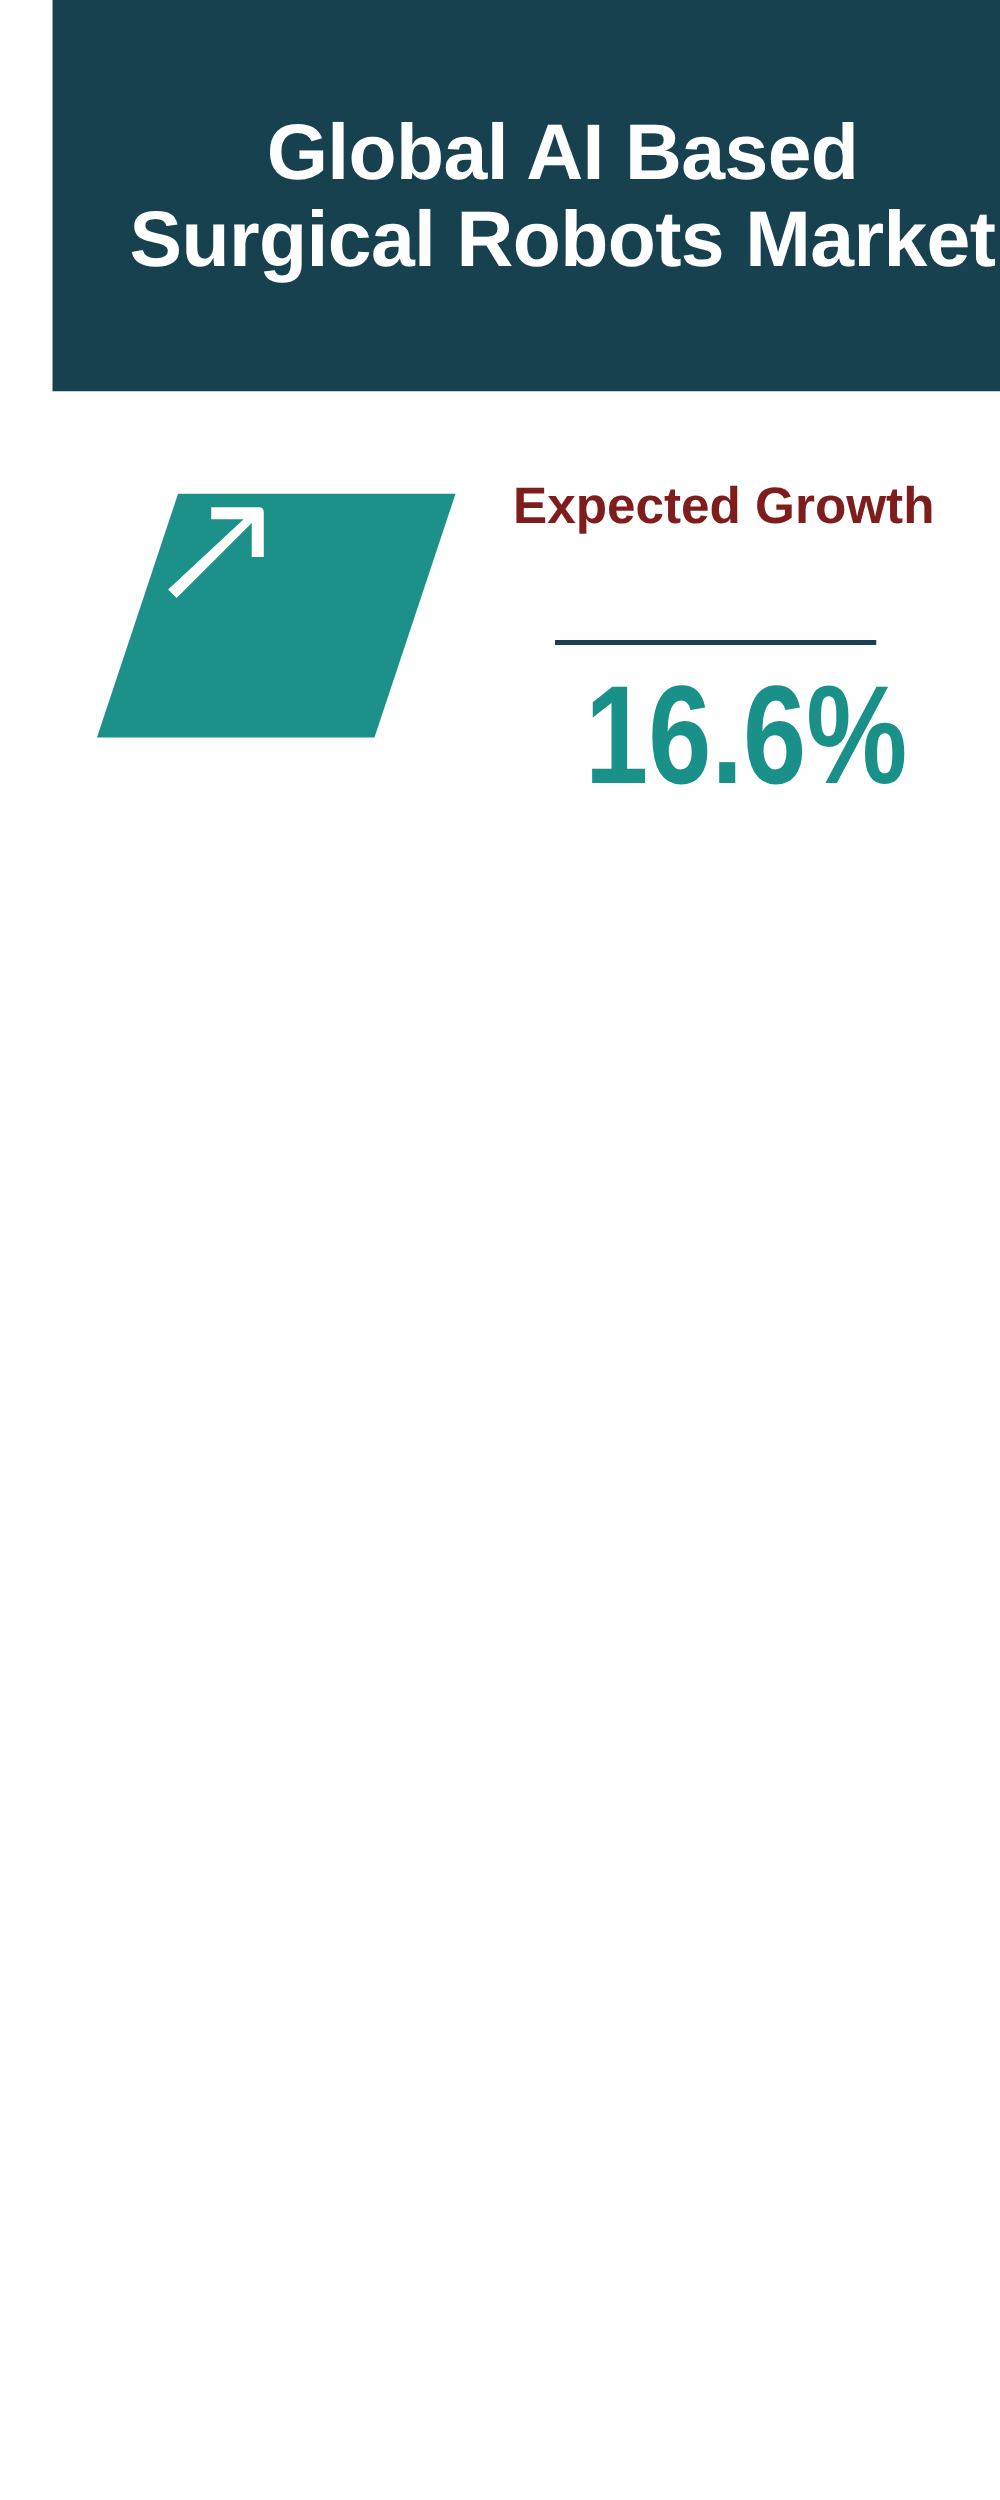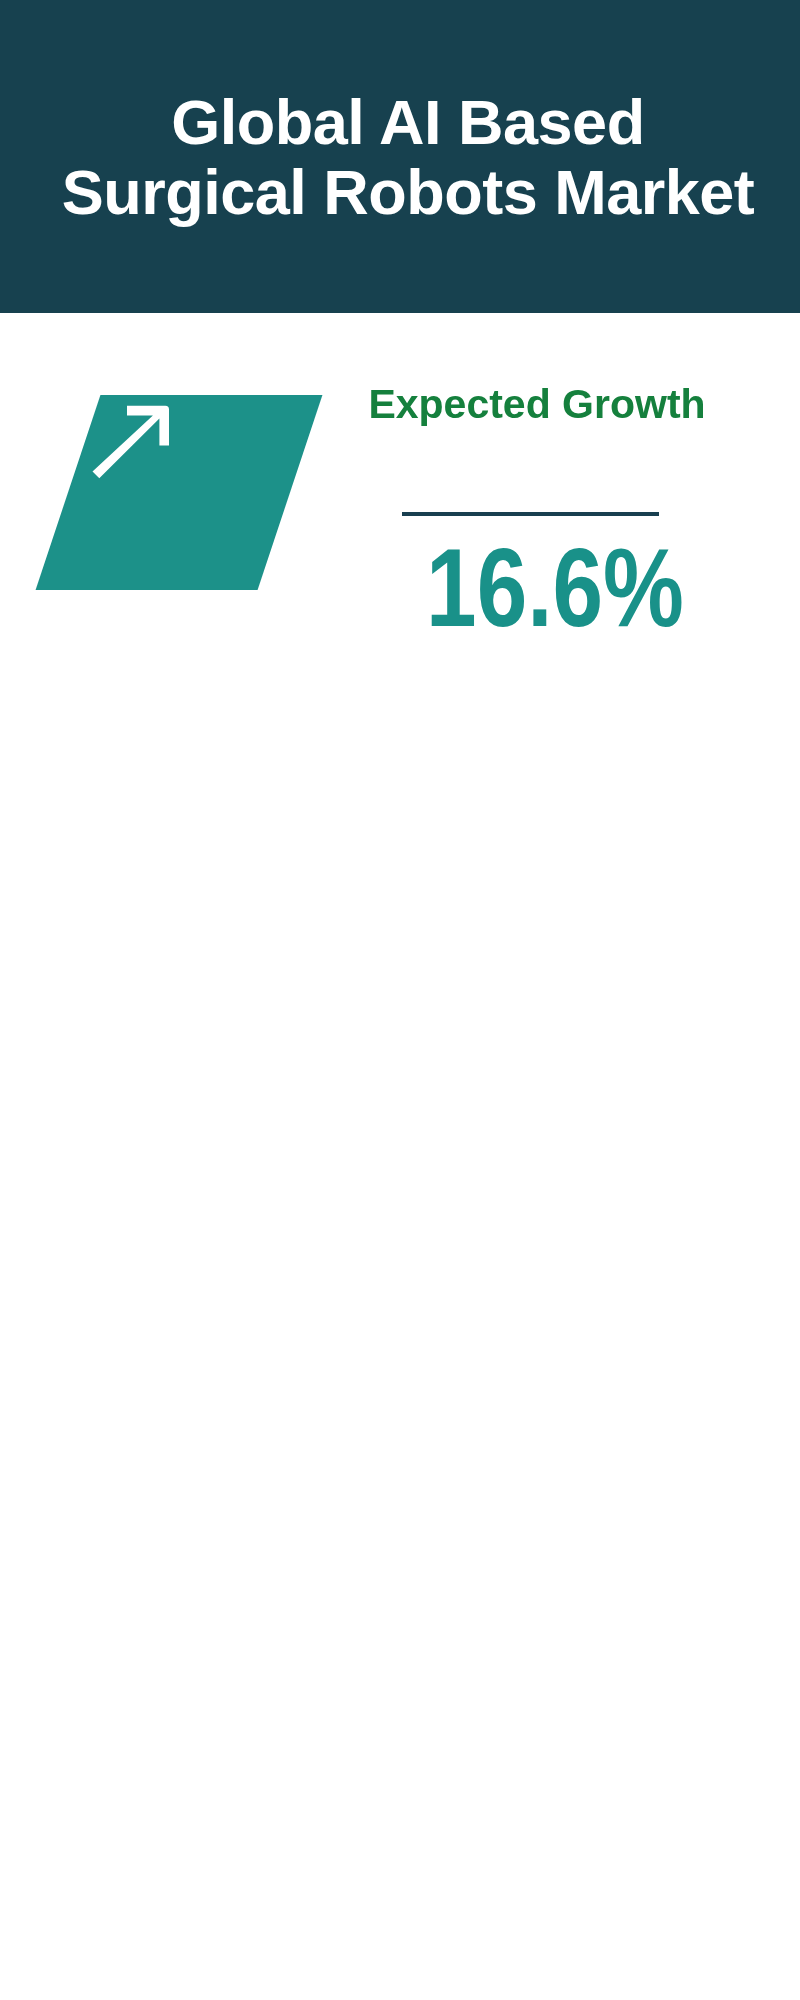--- a/index.html
+++ b/index.html
@@ -3,21 +3,21 @@
 <meta charset="utf-8">
 <style>
   * { box-sizing: border-box; margin:0; padding:0; }
   html,body { width:800px; height:2000px; }
   body {
     font-family: "Liberation Sans", sans-serif;
     background:#fff;
     position:relative;
     overflow:hidden;
   }
-  .page { position:absolute; inset:0; width:756px; height:2000px; }
+  .page { position:absolute; inset:0; width:756px; height:2000px;margin-left:42px; }
 
   
   .header {
     position:absolute; left:0; top:0; width:800px; height:313px;
     background:#17414F;
   }
   .header-title {
     position:absolute; left:8px; top:87px; width:800px;
     text-align:center; color:#ffffff;
     font-size:63px; font-weight:bold; line-height:70px;
@@ -28,21 +28,21 @@
   .tile {
     position:absolute;
     background:#1C9189;
     transform: skewX(-18.4deg);
   }
   .icon-abs { position:absolute; }
 
   .stat1-label {
     position:absolute; left:337px; top:375px; width:400px;
     text-align:center; font-size:41px; line-height:58px;
-    font-weight:bold; color:#15803d;
+    font-weight:bold; color:#7f1d1d;
   }
   .stat1-rule { position:absolute; left:402px; top:512px; width:257px; height:4px; background:#193F50; }
   .stat1-value {
     position:absolute; left:355px; top:533px; width:400px;
     text-align:center; font-size:112px; line-height:110px; font-weight:bold; color:#199189;
     transform: scaleX(0.812); transform-origin: 50% 50%;
   }
 </style>
 </head>
 <body>

